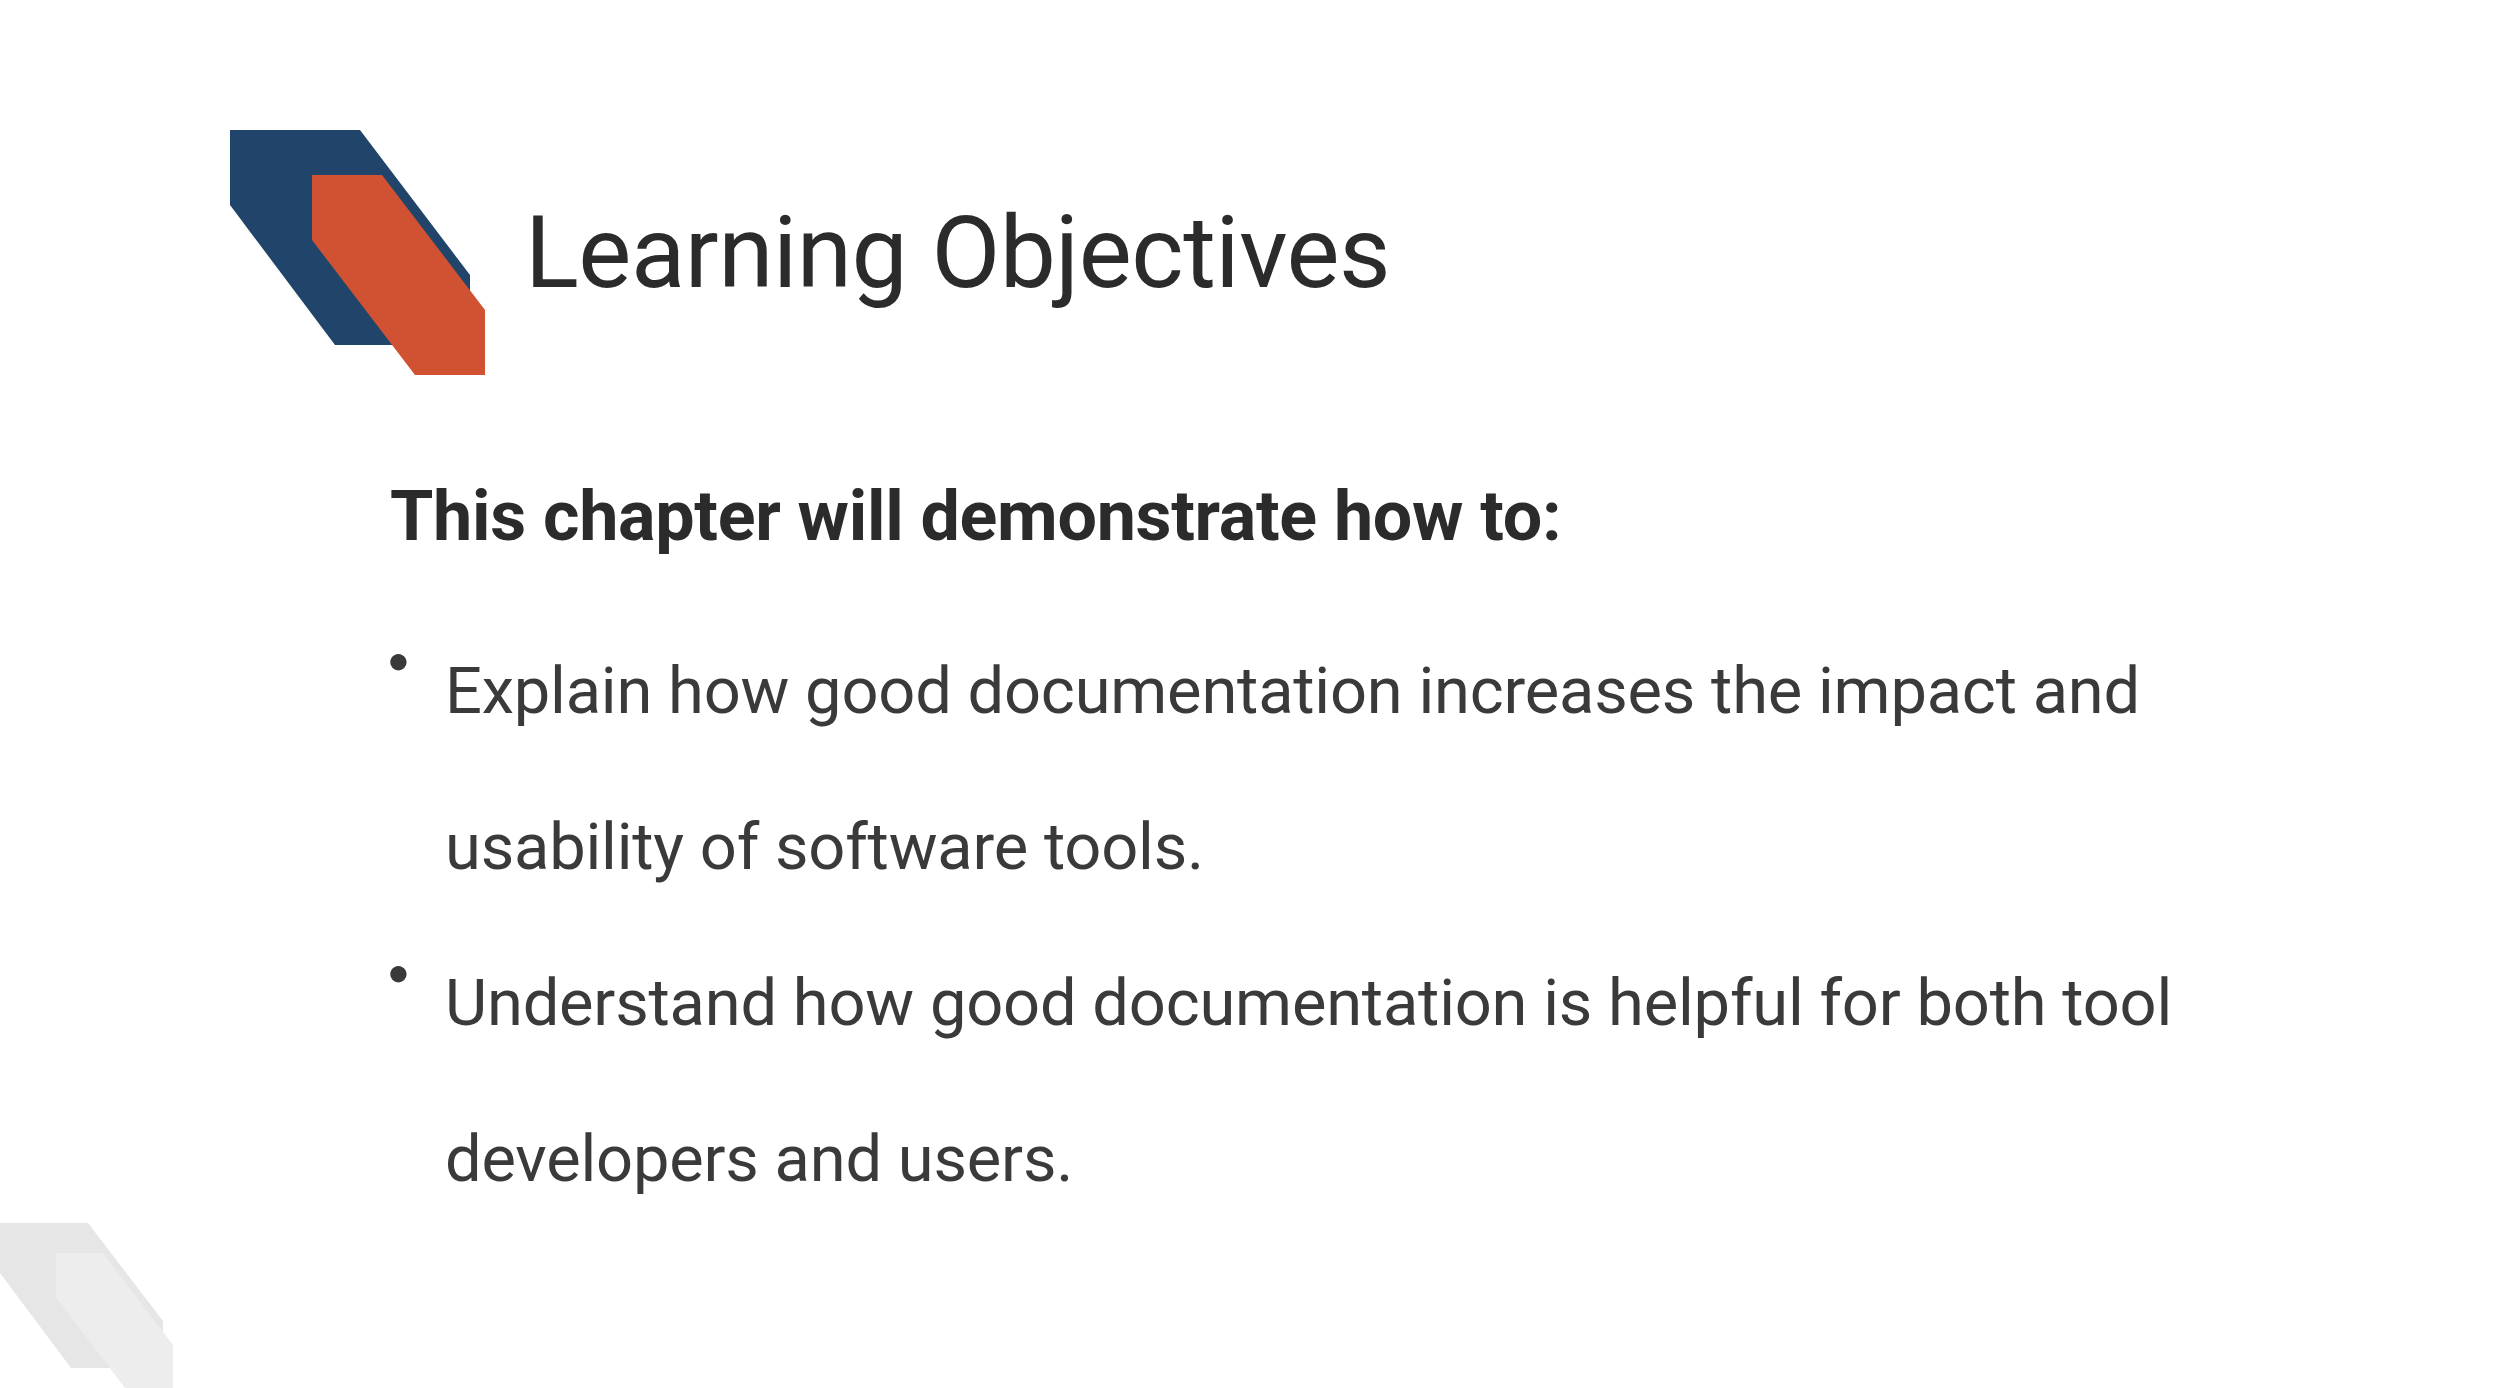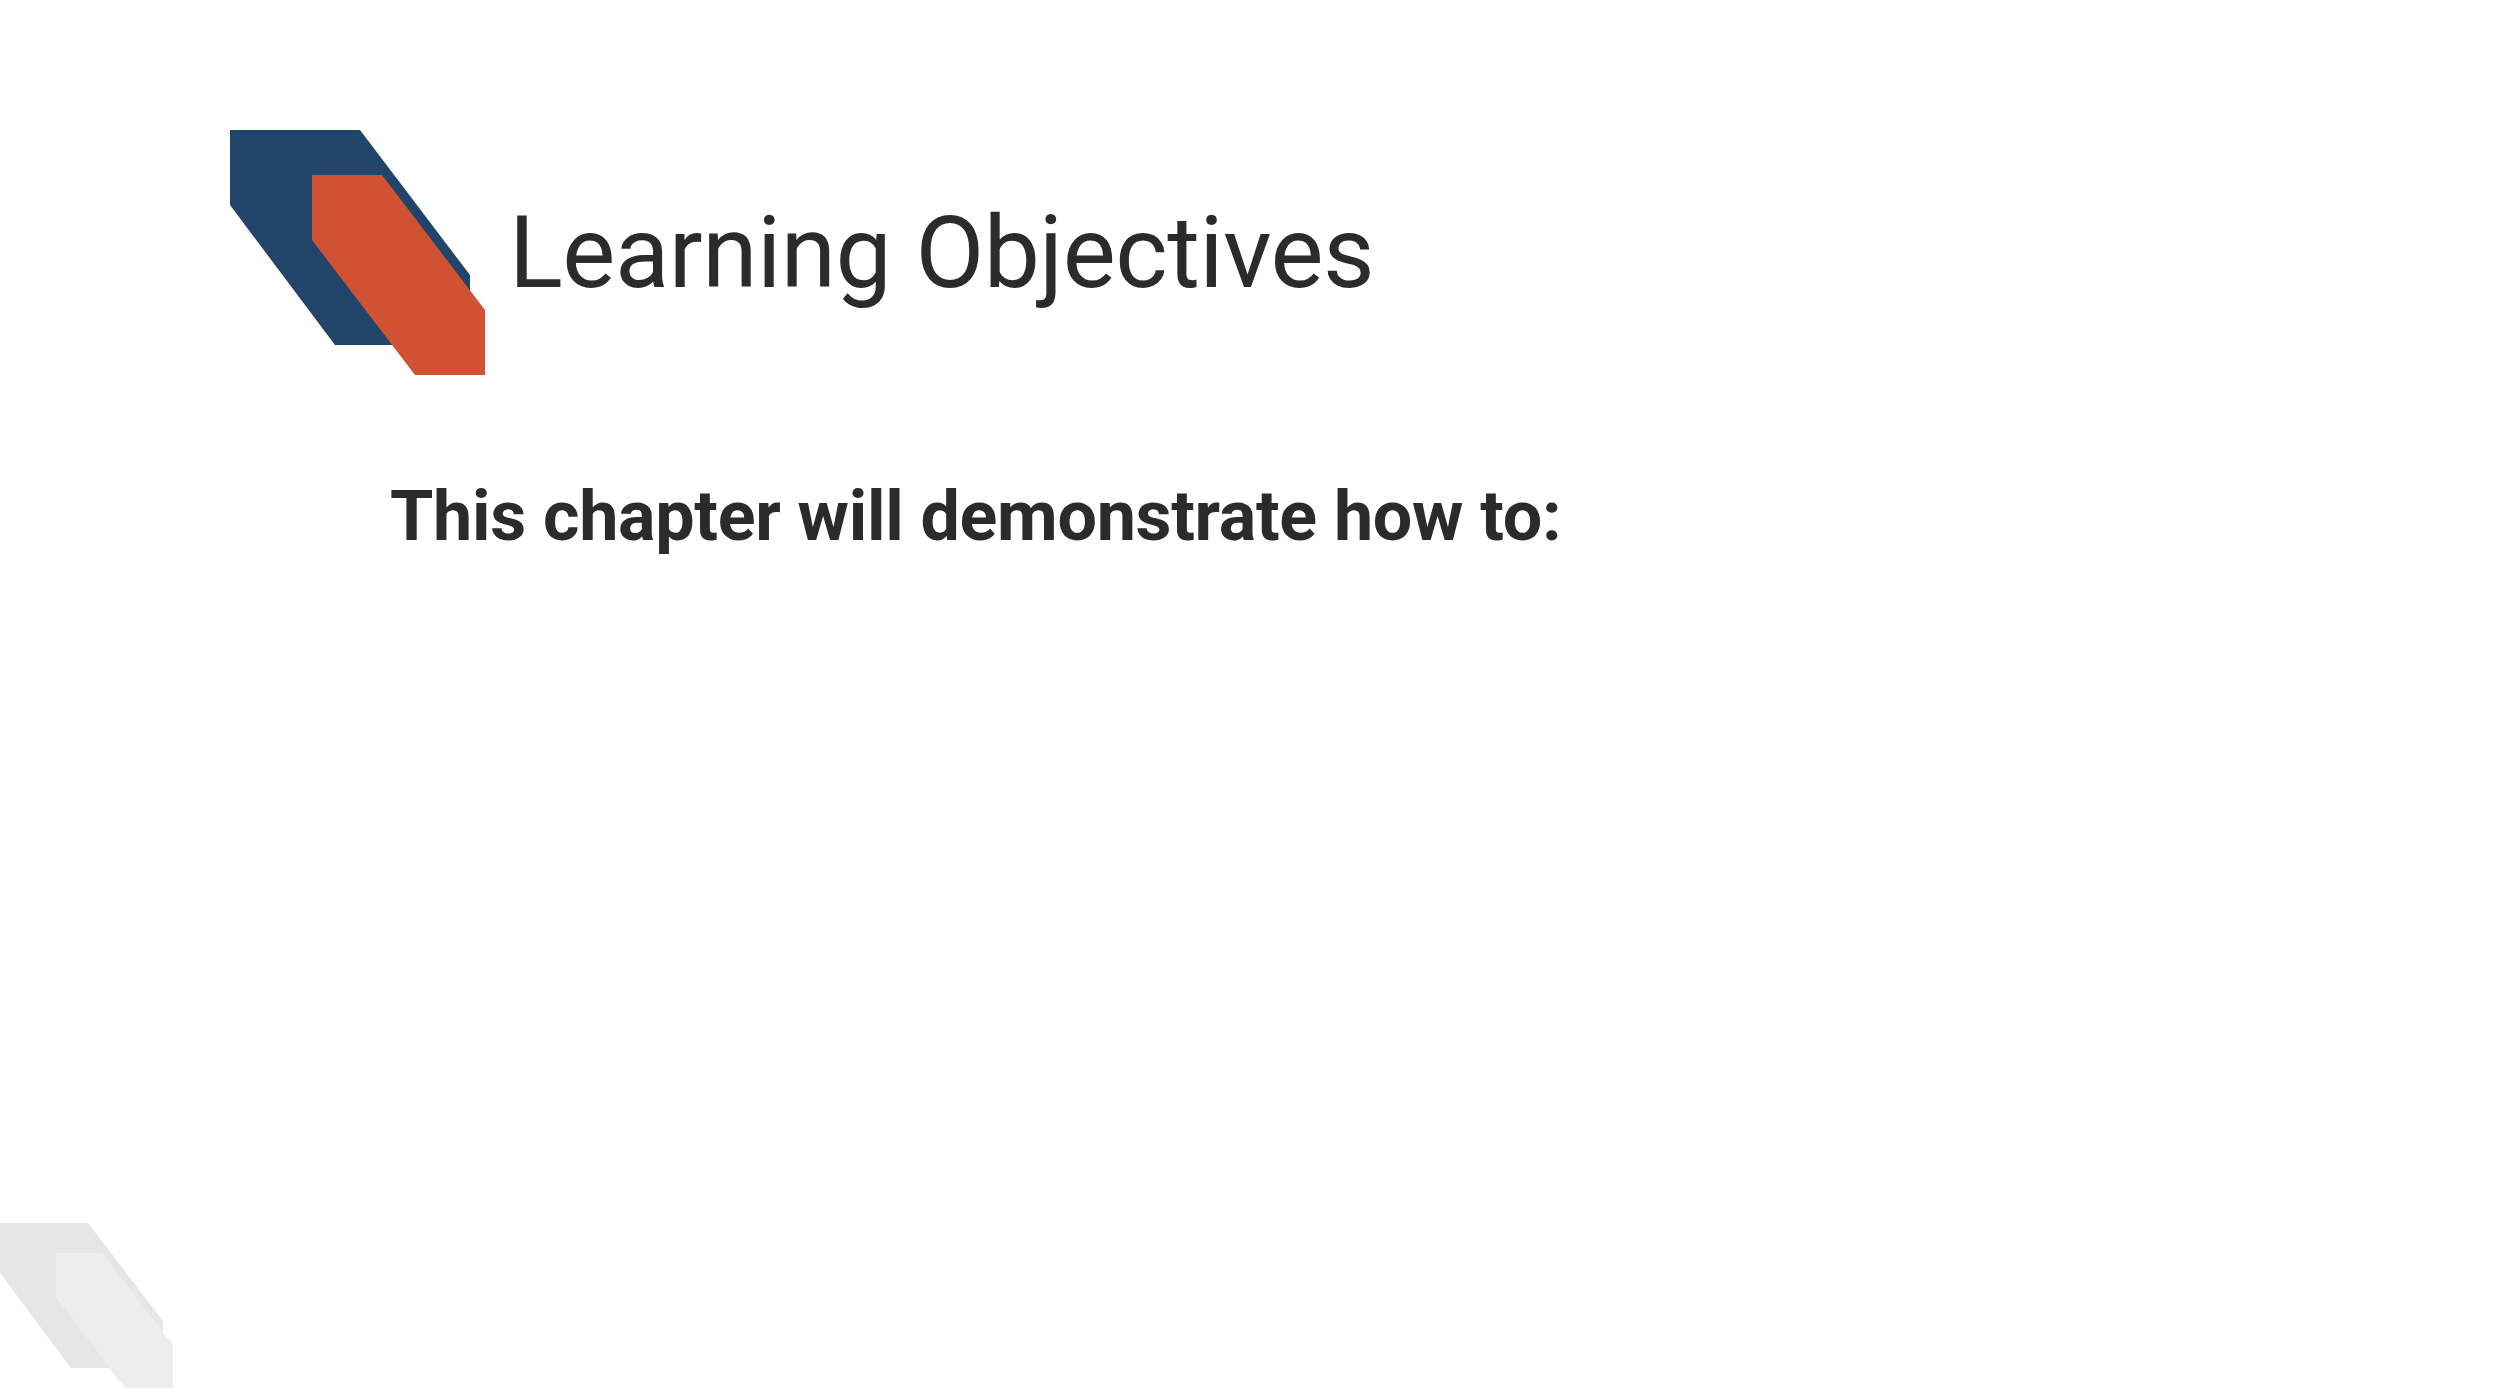--- a/index.html
+++ b/index.html
@@ -22,21 +22,21 @@
       top: 0;
       left: 0;
       width: 100%;
       height: 100%;
       padding: 130px 230px 130px 230px;
     }
     
     .header-row {
       display: flex;
       align-items: center;
-      gap: 24px;
+      gap: 40px;
       margin-bottom: 100px;
     }
     
     .logo-icon {
       width: 255px;
       height: 245px;
       position: relative;
       flex-shrink: 0;
     }
     
@@ -114,20 +114,24 @@
         <polygon points="0,0 0,75 105,215 240,215 240,145 130,0" fill="#21446a"></polygon>
         <polygon points="82,45 82,110 185,245 255,245 255,180 152,45" fill="#d15232"></polygon>
       </svg>
     </div>
     <h1 class="heading">Learning Objectives</h1>
   </div>
 
   <div class="content-area">
     <h2 class="subheading">This chapter will demonstrate how to:</h2>
 
+    <ul class="bullet-list">
+      <li class="bullet-item">Explain how good documentation increases the impact and usability of software tools.</li>
+      <li class="bullet-item">Understand how good documentation is helpful for both tool developers and users.</li>
+    </ul>
   </div>
 
 </div>
 
 <div class="corner-icon">
   <svg width="175" height="165" viewBox="0 0 175 165">
     <polygon points="0,0 0,50 71,145 163,145 163,98 88,0" fill="#e6e6e6"></polygon>
     <polygon points="56,30 56,74 125,165 173,165 173,122 103,30" fill="#ededed"></polygon>
   </svg>
 </div>

